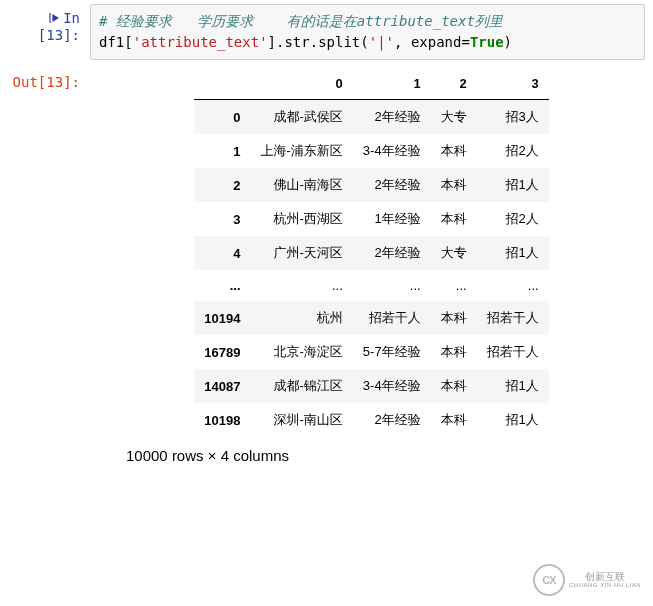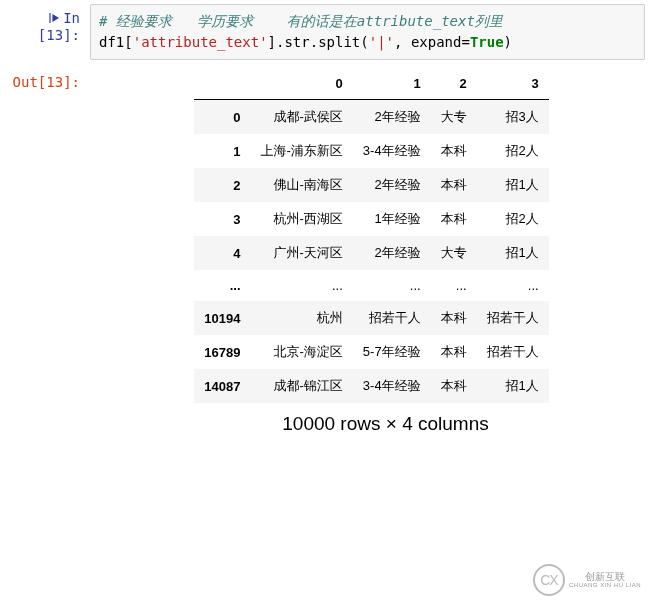--- a/index.html
+++ b/index.html
@@ -76,45 +76,44 @@
     border-right: 0;
   }
   table.df tbody tr:nth-child(odd) {
     background: #f5f5f5;
   }
   table.df tbody tr:nth-child(even) {
     background: #fff;
   }
   .summary {
     margin-top: 10px;
-    font-size: 19px;
+    font-size: 15px;
     color: #000;
     padding-left: 28px;
-    text-align: center;
   }
   .watermark {
     position: absolute;
     right: 12px;
     bottom: 10px;
     display: flex;
     align-items: center;
     gap: 4px;
     color: #999;
     font-size: 10px;
   }
   .watermark .cx-logo {
     width: 28px;
     height: 28px;
     border: 2px solid #bbb;
     border-radius: 50%;
     display: flex;
     align-items: center;
     justify-content: center;
-    font-weight: normal;
-    font-size: 14px;
+    font-weight: bold;
+    font-size: 11px;
     color: #bbb;
     letter-spacing: -1px;
   }
   .watermark .cx-text {
     line-height: 1.1;
     text-align: center;
   }
   .container { position: relative; width:653px; min-height:606px;border-radius:17px; }
 </style>
 </head>
@@ -206,20 +205,27 @@
               <td>本科</td>
               <td>招若干人</td>
             </tr>
             <tr>
               <th>14087</th>
               <td>成都-锦江区</td>
               <td>3-4年经验</td>
               <td>本科</td>
               <td>招1人</td>
             </tr>
+            <tr>
+              <th>10198</th>
+              <td>深圳-南山区</td>
+              <td>2年经验</td>
+              <td>本科</td>
+              <td>招1人</td>
+            </tr>
           </tbody>
       </table>
       <div class="summary">10000 rows × 4 columns</div>
     </div>
   </div>
 
   <div class="watermark">
     <div class="cx-logo">CX</div>
     <div class="cx-text">
       <div>创新互联</div>

